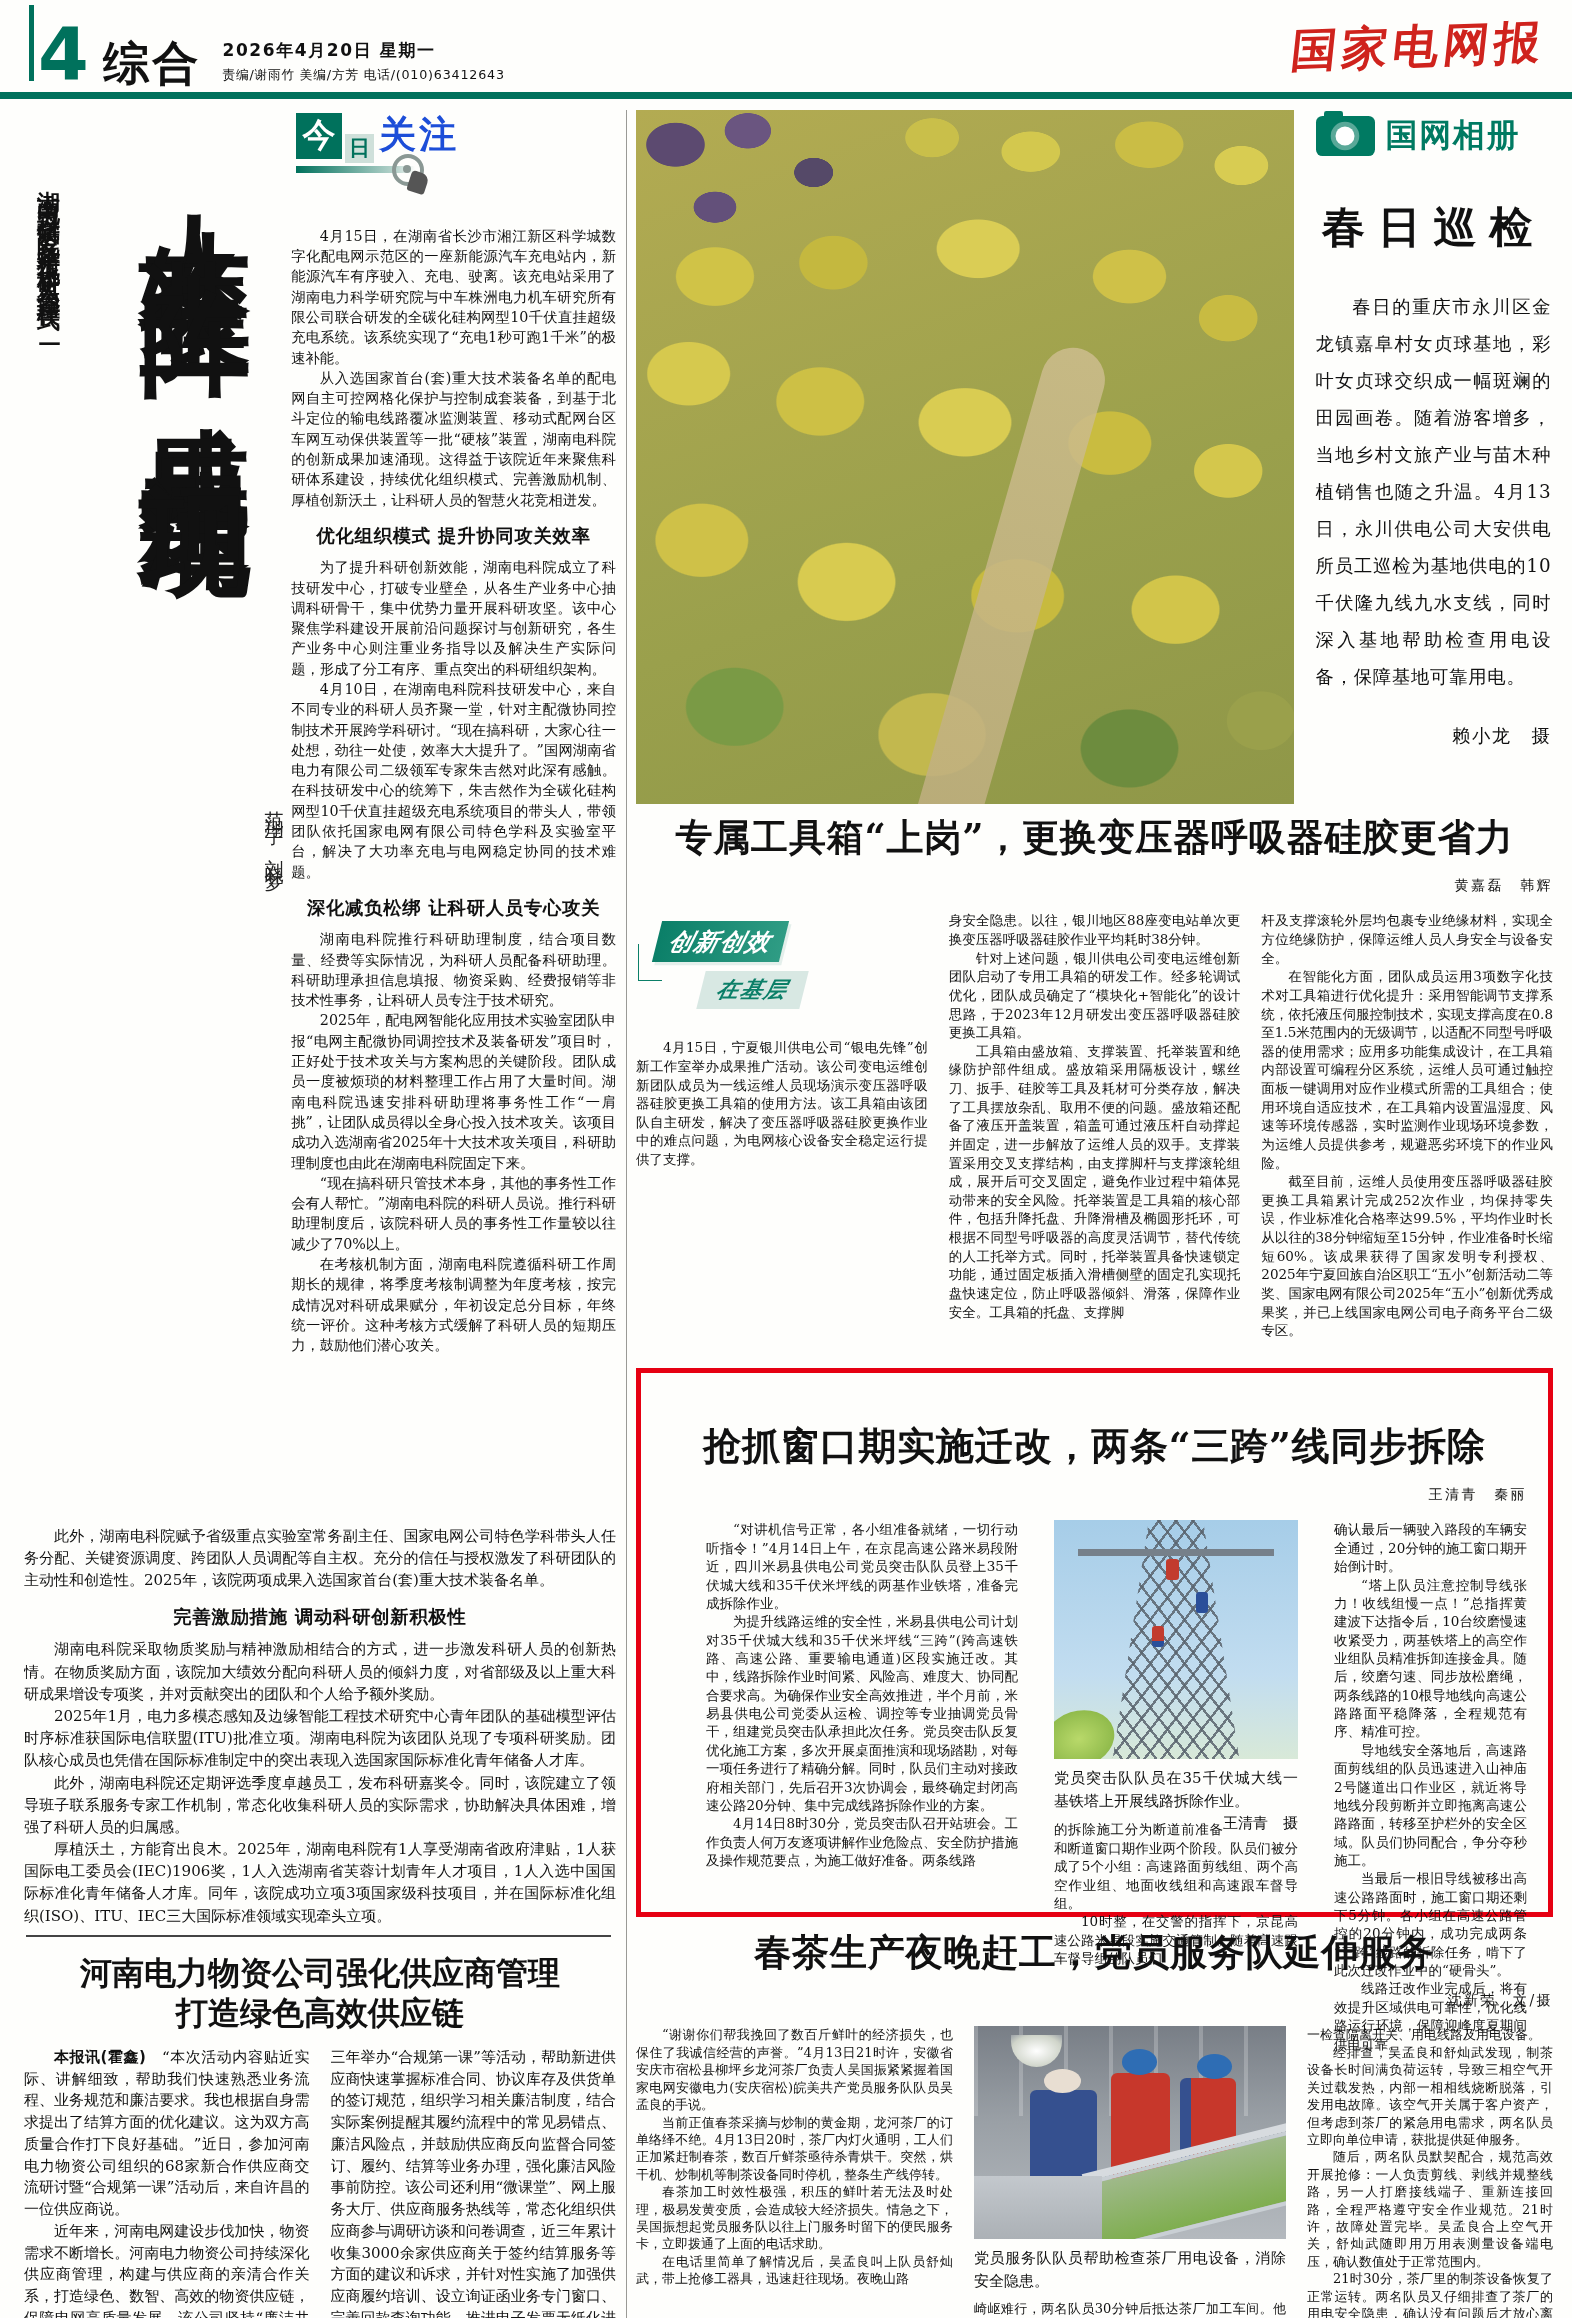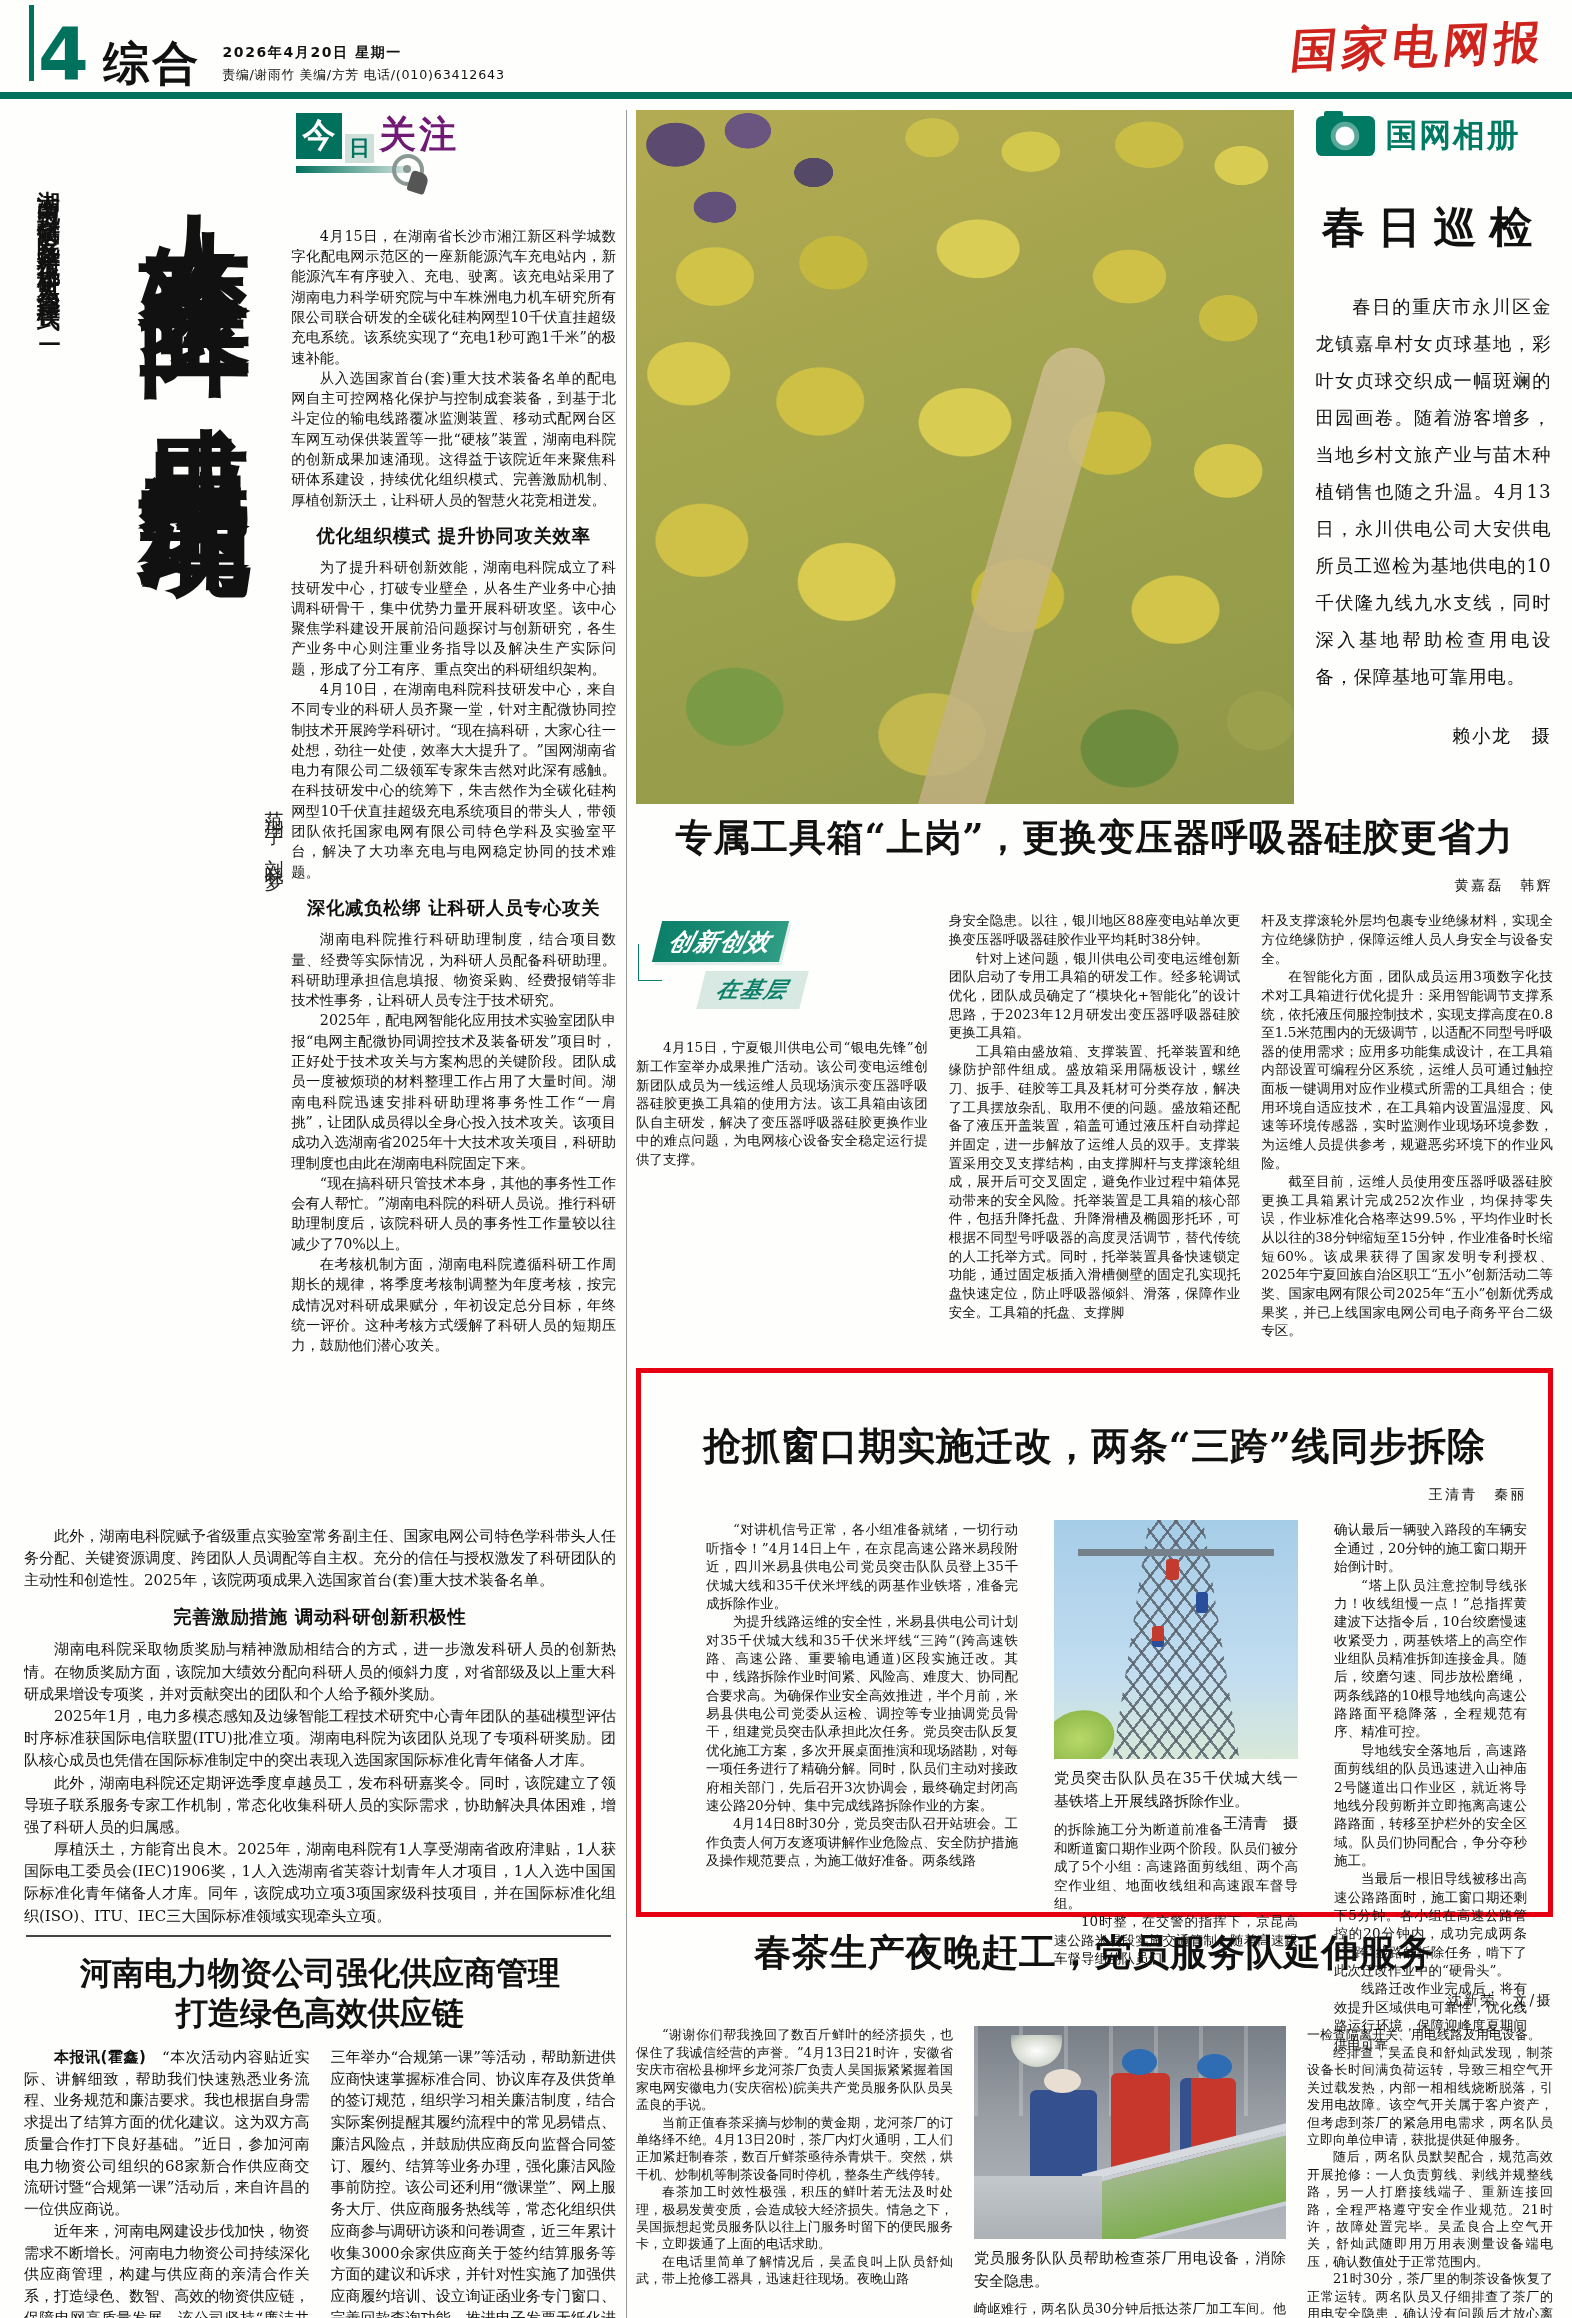--- a/index.html
+++ b/index.html
@@ -7,21 +7,21 @@
         font-family:"DejaVu Serif", serif;color:#111;overflow:hidden;}
   *{box-sizing:border-box;}
   p{margin:0;}
 
   
   .hdr{position:relative;height:89px;padding:6.4px 27px 0 27px;display:flex;align-items:flex-end;}
   .hdr-bar{position:absolute;left:29px;top:4.8px;width:4.8px;height:76px;background:#00715c;}
   .pageno{font-family:"DejaVu Sans",sans-serif;font-weight:900;font-size:73px;line-height:.95;color:#00715c;margin-left:11px;}
   .secname{font-family:"DejaVu Sans",sans-serif;font-weight:900;font-size:46px;line-height:1;margin:0 21px 3.2px 14.3px;letter-spacing:3.2px;}
   .dateblk{margin-bottom:4.8px;}
-  .dateblk .d1{font-family:"DejaVu Sans",sans-serif;font-size:14px;font-weight:700;letter-spacing:1.6px;}
+  .dateblk .d1{font-family:"DejaVu Sans",sans-serif;font-size:17px;font-weight:700;letter-spacing:1.6px;}
   .dateblk .d2{font-family:"DejaVu Sans",sans-serif;font-size:12.7px;margin-top:4.8px;letter-spacing:0.8px;}
   .masthead{margin-left:auto;margin-bottom:11px;font-weight:900;font-size:46px;color:#cf231d;
             transform:skew(-6deg,-2deg);letter-spacing:4.8px;}
   .hdr-rule{height:6.4px;background:#00715c;margin:3.2px 0 0 0;}
 
   
   .content{position:relative;display:flex;padding:11px 19px 0 24px;}
   .vdiv{width:0.8px;background:#9a9a96;margin:0 9.6px;align-self:stretch;}
   .leftcol{width:592px;flex:none;}
   .rightcol{flex:1;min-width:0;}
@@ -43,21 +43,21 @@
   .lead-rowB{height:398px;overflow:hidden;margin-top:8px;}
   .lead-rowB .bodytext{font-size:15px;line-height:1.48;}
   .leftrule{height:1.6px;background:#444;margin:12.7px 4.8px 0 1.6px;}
 
   
   .jrgz{position:relative;width:183px;height:102px;margin:3.2px 0 11px 4.8px;flex:none;}
   .jin{position:absolute;left:0;top:0;width:46px;height:46px;background:#00715c;color:#fff;
        font-family:"DejaVu Sans",sans-serif;font-weight:900;font-size:33px;display:flex;align-items:center;justify-content:center;}
   .ri{position:absolute;left:49px;top:21px;width:29px;height:29px;background:#cfe0da;color:#00715c;
       font-family:"DejaVu Sans",sans-serif;font-weight:900;font-size:21px;display:flex;align-items:center;justify-content:center;}
-  .gz{position:absolute;left:83px;top:-3.2px;color:#701a75;font-family:"DejaVu Sans",sans-serif;
+  .gz{position:absolute;left:83px;top:-3.2px;color:#1d4ed8;font-family:"DejaVu Sans",sans-serif;
       font-weight:900;font-size:37px;letter-spacing:3.2px;}
   .jrgz-underline{position:absolute;left:0;top:53px;width:119px;height:7.2px;
       background:linear-gradient(90deg,#00715c,#bcd6cf 85%,transparent);}
   .hand{position:absolute;left:96px;top:41px;width:32px;height:32px;border:4.8px solid #8a9894;border-radius:50%;}
   .hand::before{content:"";position:absolute;left:7.2px;top:7.2px;width:8px;height:8px;border-radius:50%;background:#8a9894;}
   .hand::after{content:"";position:absolute;left:12.7px;top:14.3px;width:17.5px;height:21px;background:#555;
       border-radius:4px 8px 3.2px 3.2px;transform:rotate(18deg);}
 
   
   .henan{margin-top:11px;height:466px;overflow:hidden;}

